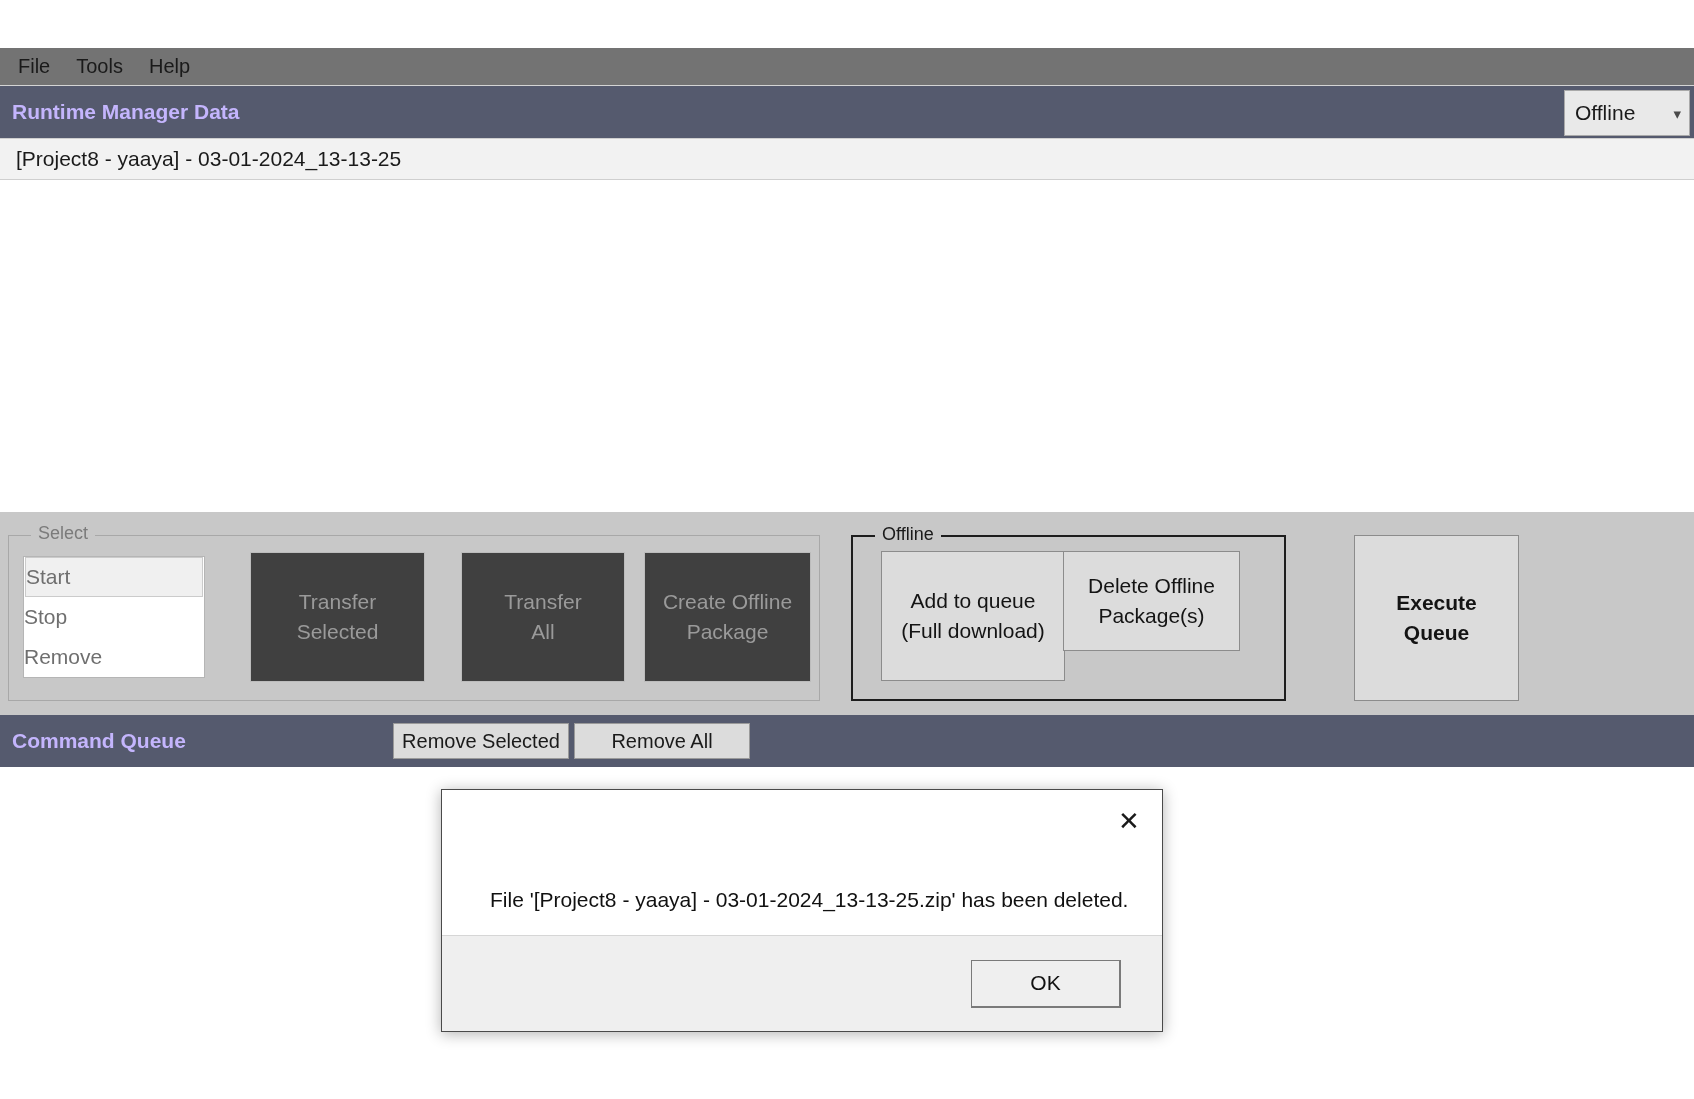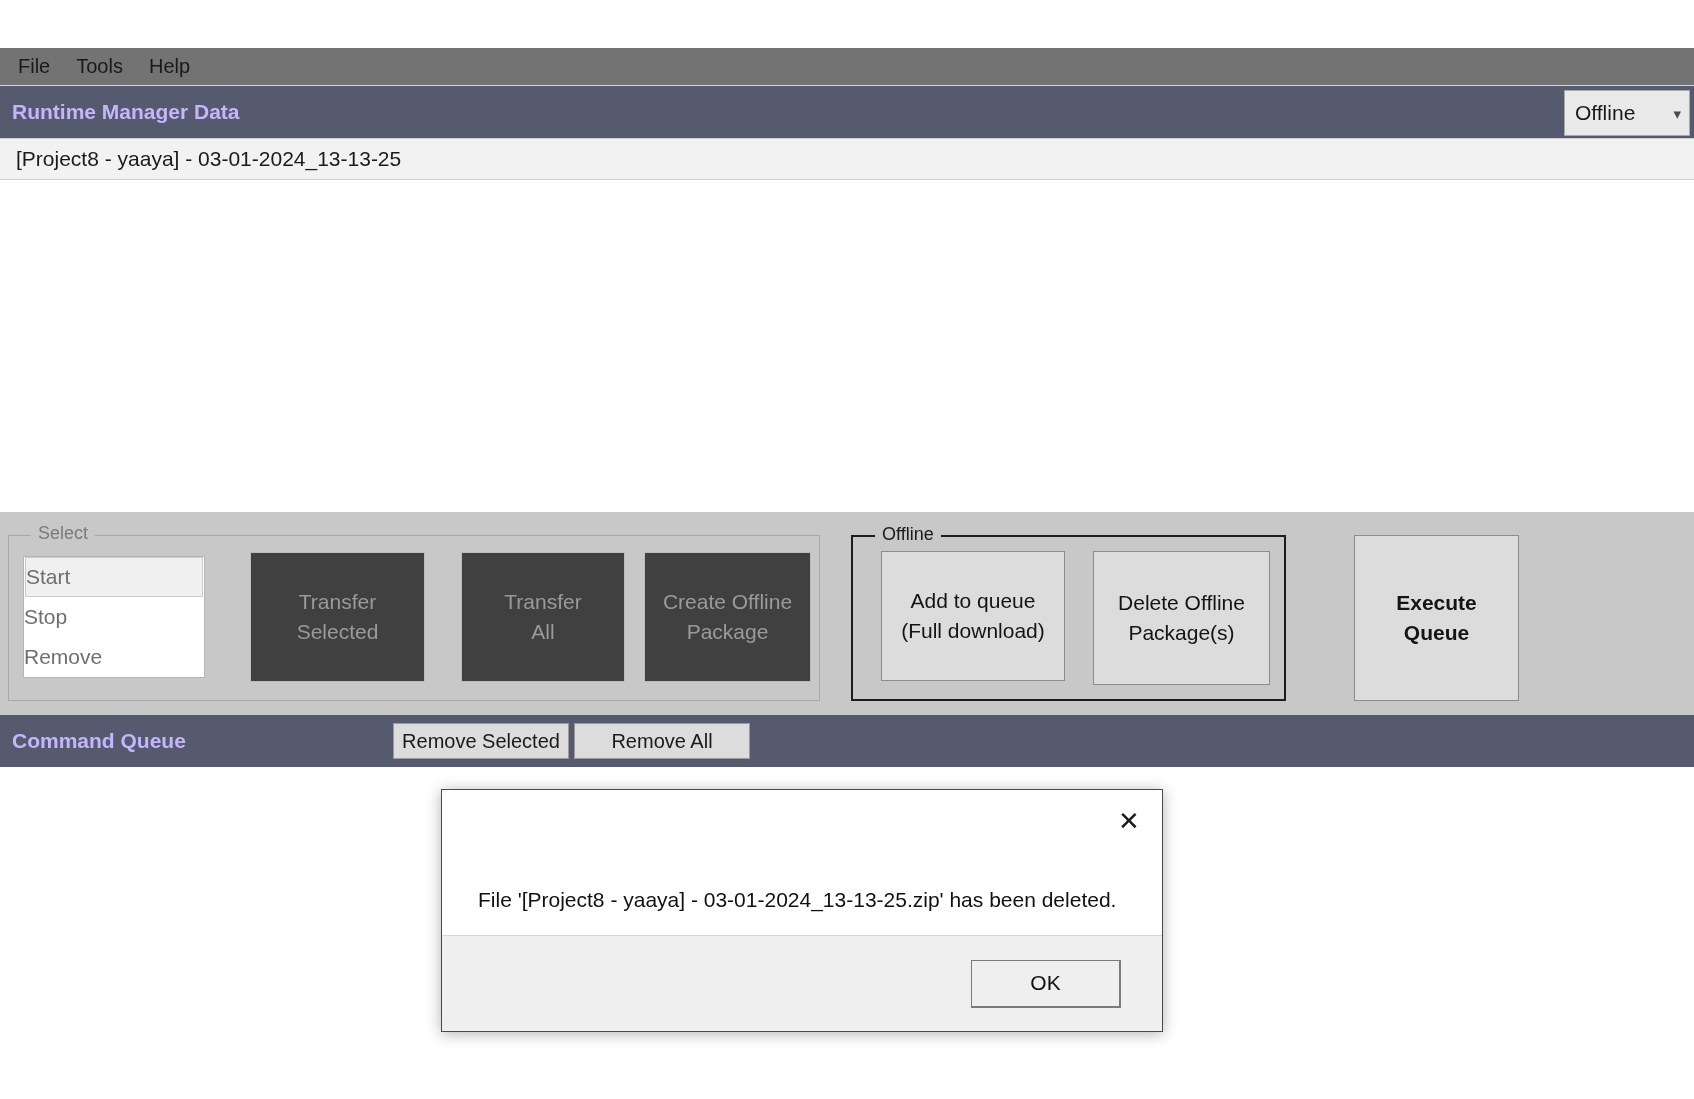--- a/index.html
+++ b/index.html
@@ -245,21 +245,21 @@
     background: #dcdcdc;
     border: 1px solid #8c8c8c;
     color: #141414;
     cursor: pointer;
   }
 
   #btn-transfer-selected { left: 241px; top: 16px; width: 175px; height: 130px; }
   #btn-transfer-all      { left: 452px; top: 16px; width: 164px; height: 130px; }
   #btn-create-offline    { left: 635px; top: 16px; width: 167px; height: 130px; }
   #btn-add-queue         { left: 28px;  top: 14px; width: 184px; height: 130px; }
-  #btn-delete-offline    { left: 240px; top: 14px; width: 177px; height: 134px; }
+  #btn-delete-offline    { left: 210px; top: 14px; width: 177px; height: 100px; }
 
   #btn-execute-queue {
     position: absolute;
     left: 1354px;
     top: 22px;
     width: 165px;
     height: 166px;
     background: #dcdcdc;
     border: 1px solid #8c8c8c;
     color: #141414;
@@ -312,21 +312,21 @@
     font-family: "Liberation Sans", sans-serif;
     line-height: 1;
     cursor: pointer;
     display: flex;
     align-items: center;
     justify-content: center;
     padding: 0;
   }
   .modal-message {
     position: absolute;
-    left: 36px;
+    left: 48px;
     top: 98px;
     right: 28px;
     font-size: 21px;
     color: #111111;
     white-space: nowrap;
   }
   .modal-footer {
     flex: 0 0 auto;
     height: 96px;
     background: #efefef;

